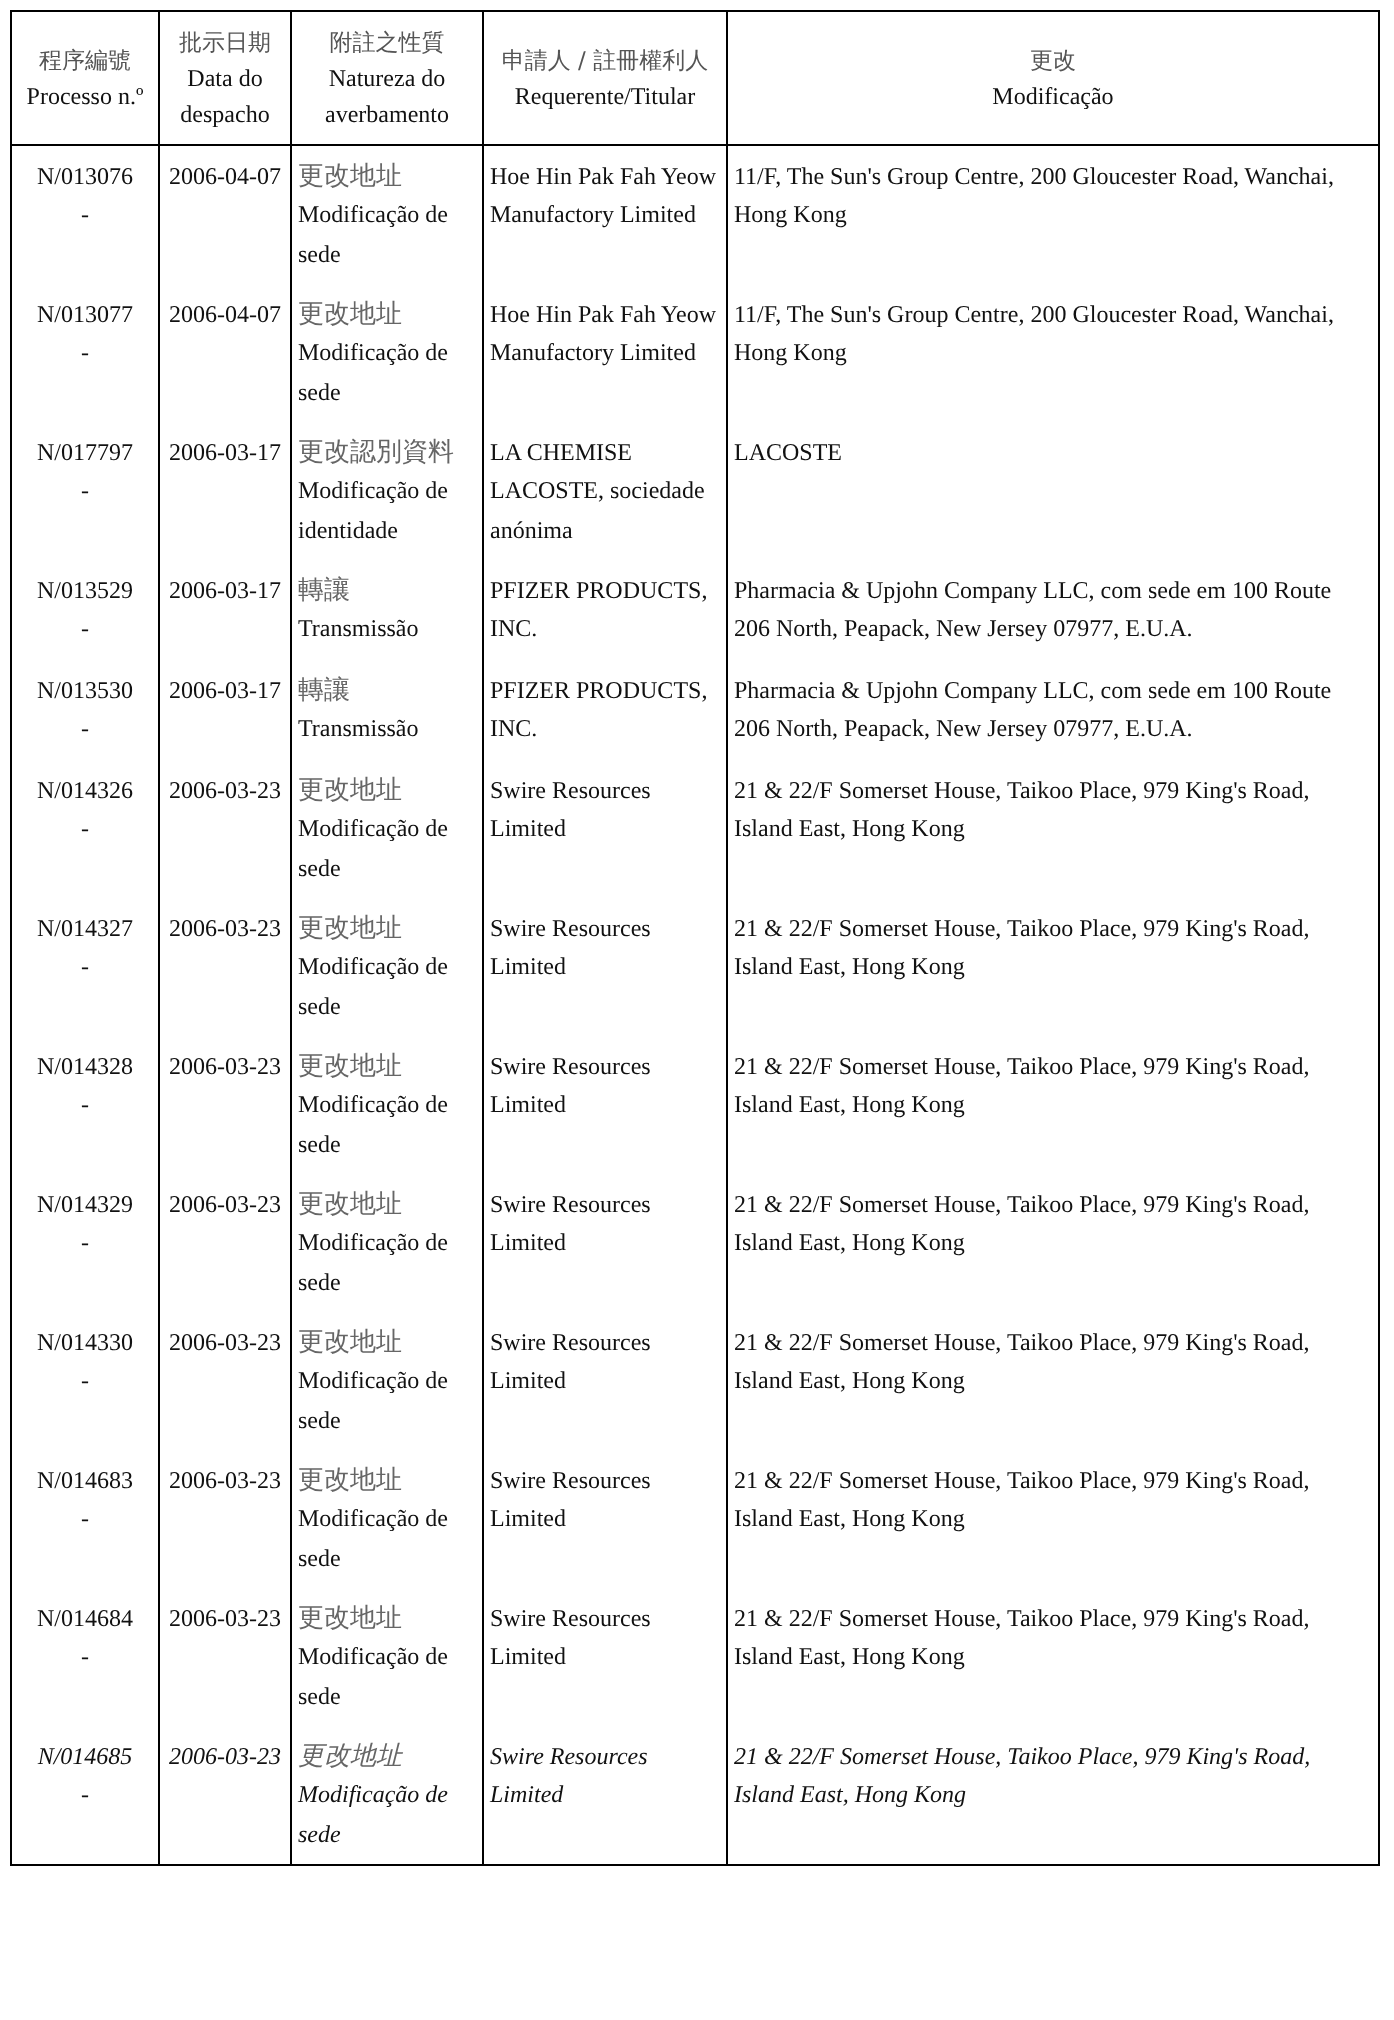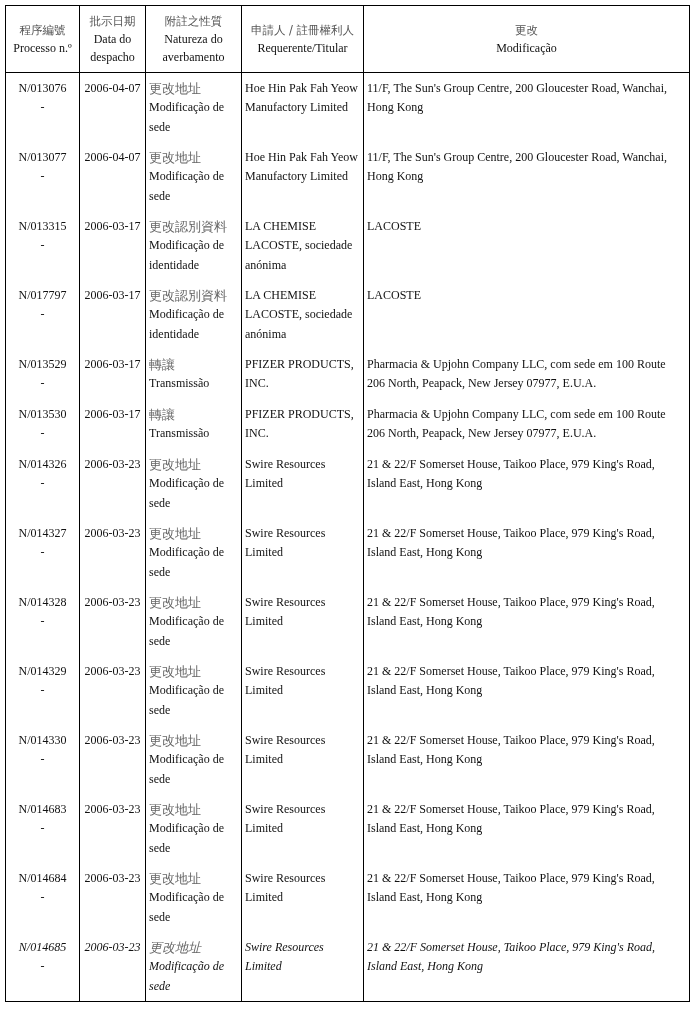--- a/index.html
+++ b/index.html
@@ -80,33 +80,20 @@
         <td class="date">2006-04-07</td>
         <td class="nat">
           <span class="zh">更改地址</span>
           <span class="pt">Modificação de sede</span>
         </td>
         <td>Hoe Hin Pak Fah Yeow Manufactory Limited</td>
         <td>11/F, The Sun's Group Centre, 200 Gloucester Road, Wanchai, Hong Kong</td>
       </tr>
       <tr class="r h3">
         <td class="num">
-          <span>N/013315</span>
-          <span>-</span>
-        </td>
-        <td class="date">2006-03-17</td>
-        <td class="nat">
-          <span class="zh">更改認別資料</span>
-          <span class="pt">Modificação de identidade</span>
-        </td>
-        <td>LA CHEMISE LACOSTE, sociedade anónima</td>
-        <td>LACOSTE</td>
-      </tr>
-      <tr class="r h3">
-        <td class="num">
           <span>N/017797</span>
           <span>-</span>
         </td>
         <td class="date">2006-03-17</td>
         <td class="nat">
           <span class="zh">更改認別資料</span>
           <span class="pt">Modificação de identidade</span>
         </td>
         <td>LA CHEMISE LACOSTE, sociedade anónima</td>
         <td>LACOSTE</td>

